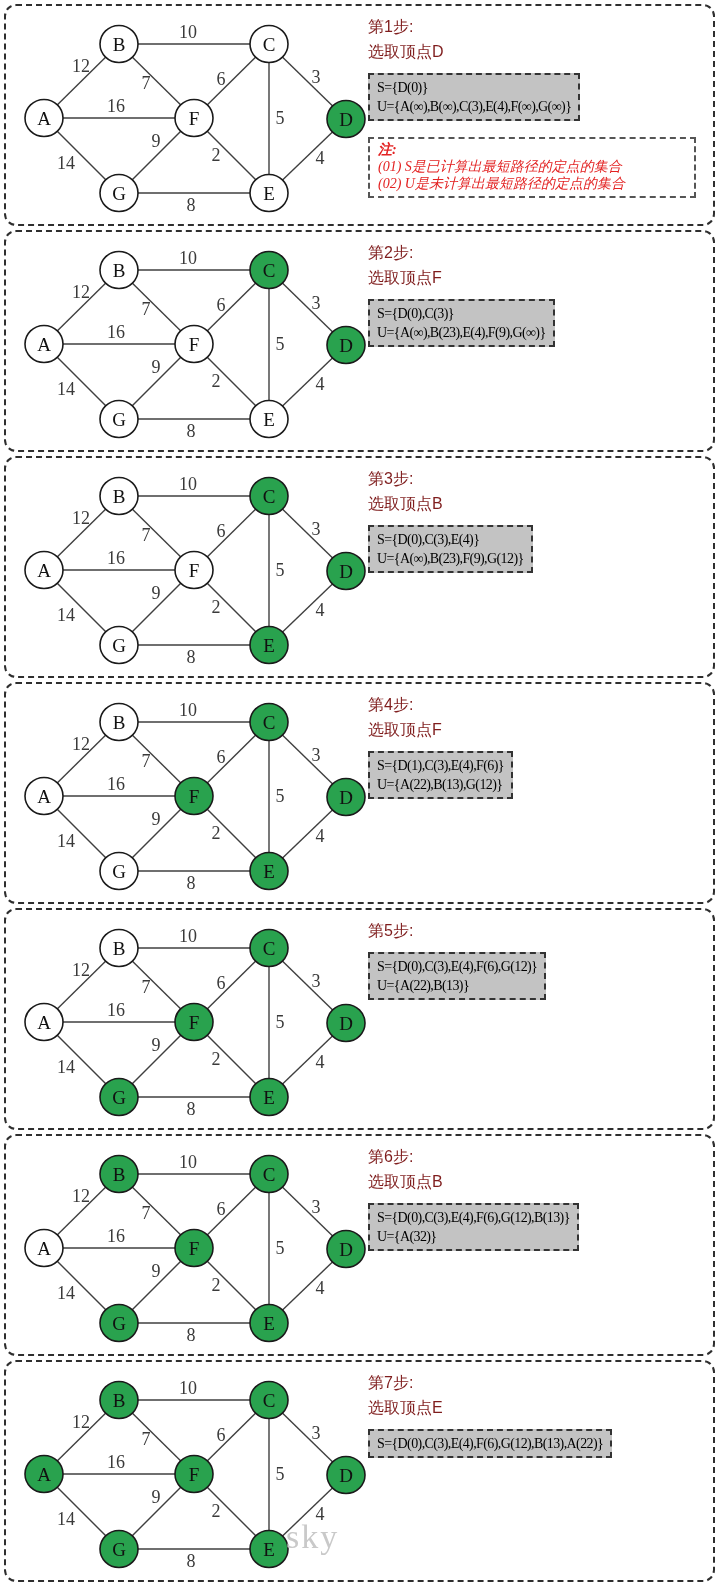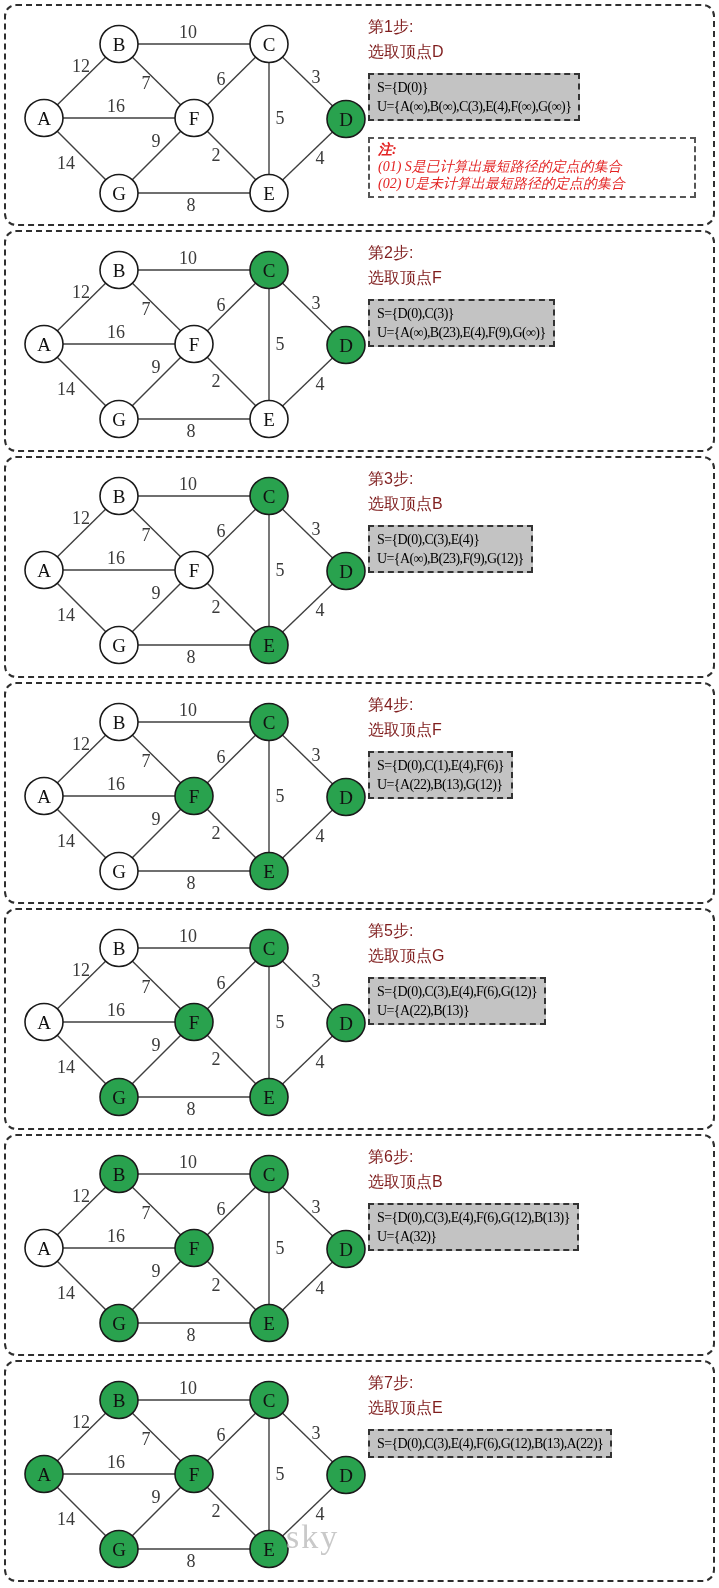--- a/index.html
+++ b/index.html
@@ -247,21 +247,21 @@
         <text x="188" y="118.5" text-anchor="middle" fill="#111111" font-size="19" font-family="&quot;Liberation Serif&quot;, serif">F</text>
         <ellipse cx="113" cy="187" rx="19" ry="18.5" fill="#ffffff" stroke="#1a1a1a" stroke-width="1.6"></ellipse>
         <text x="113" y="193.5" text-anchor="middle" fill="#111111" font-size="19" font-family="&quot;Liberation Serif&quot;, serif">G</text>
       </svg>
     <div class="text-col">
       <div class="step-head">
         <div>第4步:</div>
         <div>选取顶点F</div>
       </div>
       <div class="su-box">
-        <div>S={D(0),C(1),E(4),F(6)}</div>
+        <div>S={D(1),C(3),E(4),F(6)}</div>
         <div>U={A(22),B(13),G(12)}</div>
       </div>
     </div>
   </section>
 
   <section class="panel">
     <svg class="graph" width="368" height="218">
         <line x1="38" y1="112" x2="113" y2="38" stroke="#3f3f3f" stroke-width="1.4"></line>
         <line x1="113" y1="38" x2="263" y2="38" stroke="#3f3f3f" stroke-width="1.4"></line>
         <line x1="113" y1="38" x2="188" y2="112" stroke="#3f3f3f" stroke-width="1.4"></line>
@@ -297,21 +297,20 @@
         <ellipse cx="263" cy="187" rx="19" ry="18.5" fill="#29a24e" stroke="#1a1a1a" stroke-width="1.6"></ellipse>
         <text x="263" y="193.5" text-anchor="middle" fill="#111111" font-size="19" font-family="&quot;Liberation Serif&quot;, serif">E</text>
         <ellipse cx="188" cy="112" rx="19" ry="18.5" fill="#29a24e" stroke="#1a1a1a" stroke-width="1.6"></ellipse>
         <text x="188" y="118.5" text-anchor="middle" fill="#111111" font-size="19" font-family="&quot;Liberation Serif&quot;, serif">F</text>
         <ellipse cx="113" cy="187" rx="19" ry="18.5" fill="#29a24e" stroke="#1a1a1a" stroke-width="1.6"></ellipse>
         <text x="113" y="193.5" text-anchor="middle" fill="#111111" font-size="19" font-family="&quot;Liberation Serif&quot;, serif">G</text>
       </svg>
     <div class="text-col">
       <div class="step-head">
         <div>第5步:</div>
-        <div>选取顶点G</div>
       </div>
       <div class="su-box">
         <div>S={D(0),C(3),E(4),F(6),G(12)}</div>
         <div>U={A(22),B(13)}</div>
       </div>
     </div>
   </section>
 
   <section class="panel">
     <svg class="graph" width="368" height="218">

